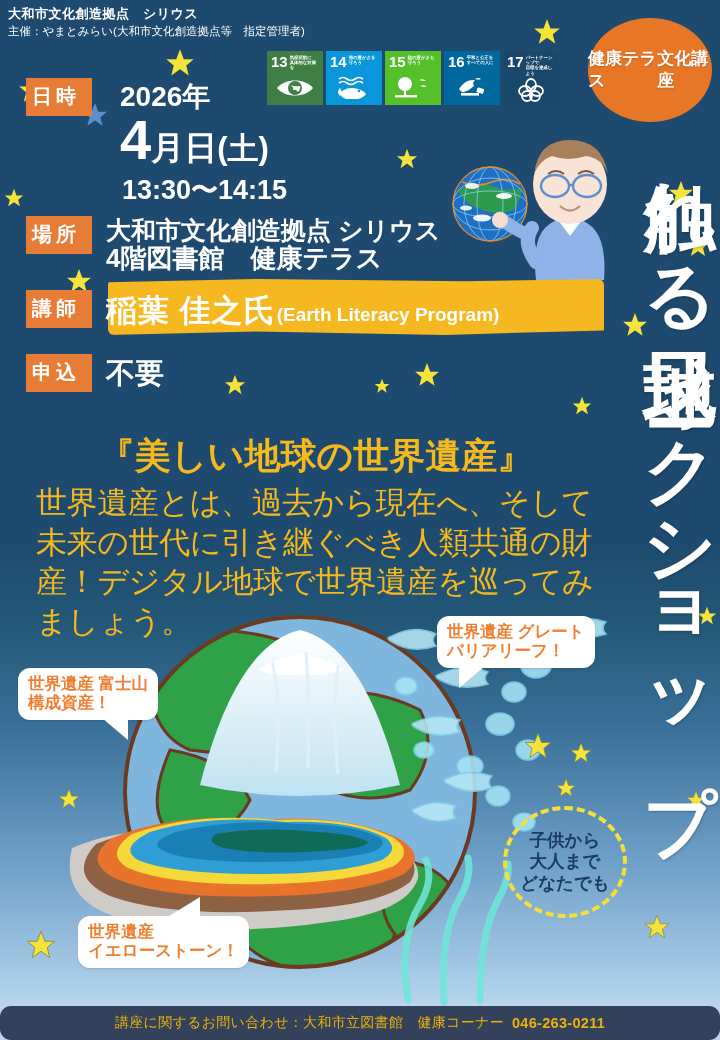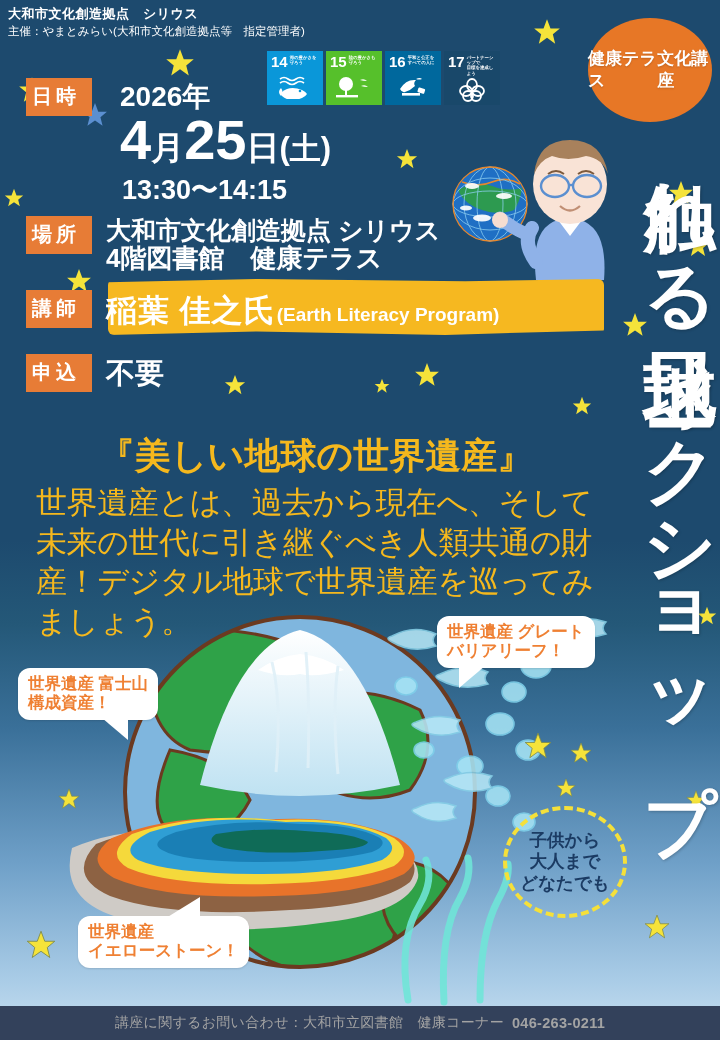--- a/index.html
+++ b/index.html
@@ -119,38 +119,51 @@
   #co-anyone {
     position:absolute; left:503px; top:806px; width:124px; height:112px;
     border:4px dashed #f5e03a; border-radius:50%; z-index:21;
     display:flex; flex-direction:column; align-items:center; justify-content:center;
     color:#1b3b63; font-weight:bold; font-size:17.5px; line-height:1.22;
   }
 
   
   #footer {
     position:absolute; left:0; bottom:0; width:720px; height:34px;
-    background:#33415b; color:#a3a3a3; z-index:40;
+    background:#33415b; color:#eab308; z-index:40;
     display:flex; align-items:center; justify-content:center;
-    font-size:14px; letter-spacing:.3px;
+    font-size:14px; letter-spacing:.3px;border-radius:11px;
   }
   #footer .tel { font-weight:bold; margin-left:8px; font-size:14.5px; }
 </style>
 </head>
 <body>
 
 <div id="poster">
 
   <div id="org">
     <div class="l1">大和市文化創造拠点　シリウス</div>
     <div class="l2">主催：やまとみらい(大和市文化創造拠点等　指定管理者)</div>
   </div>
 
   <div id="sdg">
 
+    <div class="sdg" style="background:#3f7e44">
+      <div class="top">
+        <span class="num">13</span>
+        <span class="cap">気候変動に<br>具体的な対策を</span>
+      </div>
+      <div class="gl">
+        <svg width="40" height="22" viewBox="0 0 40 22">
+          <path d="M2 11 C10 1 30 1 38 11 C30 21 10 21 2 11 Z" fill="#fff"></path>
+          <circle cx="20" cy="11" r="7" fill="#3f7e44"></circle>
+          <path d="M15 8 q4 2 3 5 q3-1 5 2 q3-3 2-6 q-5 1-10-1z" fill="#fff"></path>
+        </svg>
+      </div>
+    </div>
 
     <div class="sdg" style="background:#0a97d9">
       <div class="top">
         <span class="num">14</span>
         <span class="cap">海の豊かさを<br>守ろう</span>
       </div>
       <div class="gl">
         <svg width="38" height="24" viewBox="0 0 38 24">
           <g stroke="#fff" stroke-width="1.7" fill="none">
             <path d="M4 4 q4-3 8 0 q4 3 8 0 q4-3 8 0"></path>
@@ -377,21 +390,20 @@
 
     <div id="year">2026年</div>
 
     <div class="row" style="margin-top:-38px;">
       <span class="tag">日時</span>
     </div>
 
     <div id="dateline">
       <span class="big">4</span>
       <span class="mid">月</span>
-      <span class="big">25</span>
       <span class="mid">日</span>
       <span class="sm">(土)</span>
     </div>
 
     <div id="time">13:30〜14:15</div>
 
     <div class="row" id="place-row">
       <span class="tag">場所</span>
       <span class="rowbody">
         <span class="place-l1">大和市文化創造拠点 シリウス</span><br>

